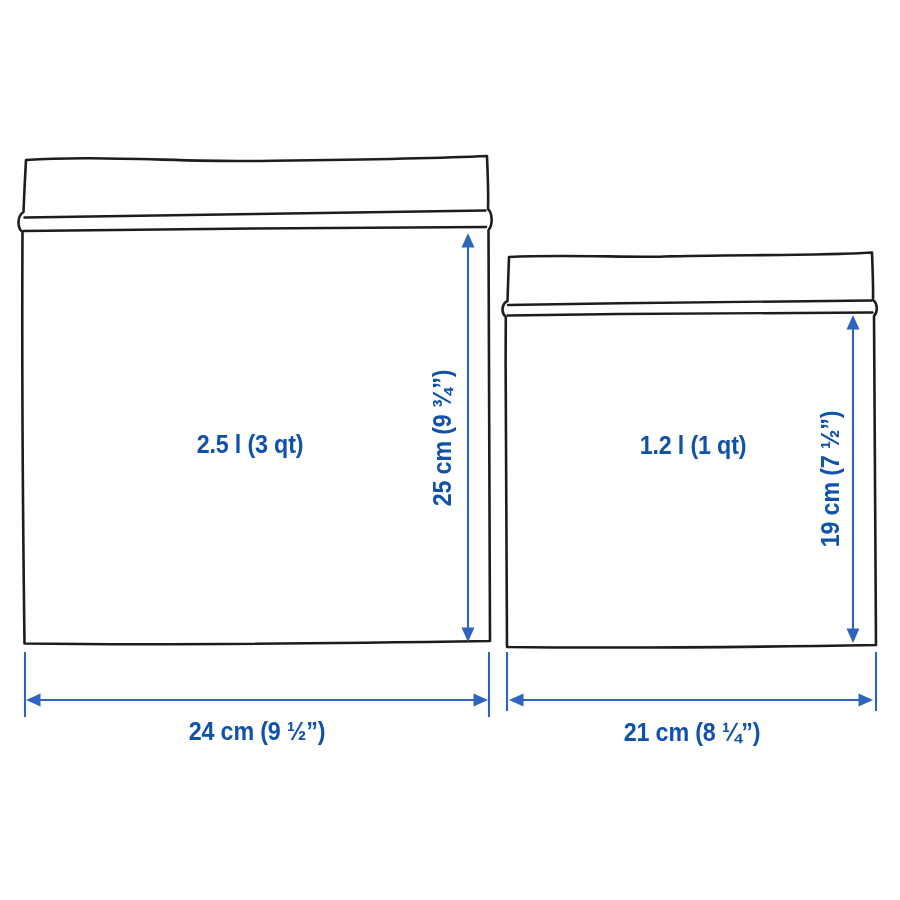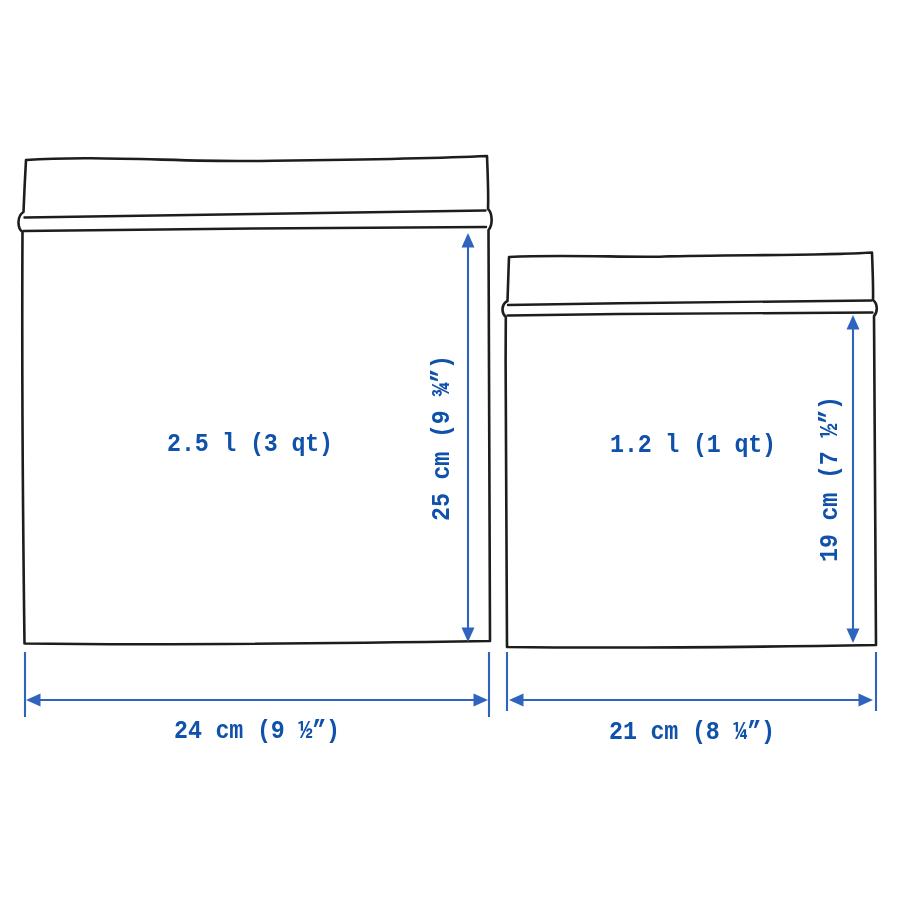--- a/index.html
+++ b/index.html
@@ -5,21 +5,21 @@
   html, body {
     margin: 0;
     padding: 0;
     background: #ffffff;
   }
   .canvas {
     position: relative;
     width: 900px;
     height: 900px;
     background: var(--background, #ffffff);
-    font-family: Liberation Mono, monospace;
+    font-family: Liberation Sans, sans-serif;
     overflow: hidden;
   }
   svg.diagram {
     position: absolute;
     left: 0;
     top: 0;
     width: 900px;
     height: 900px;
   }
   .outline {

